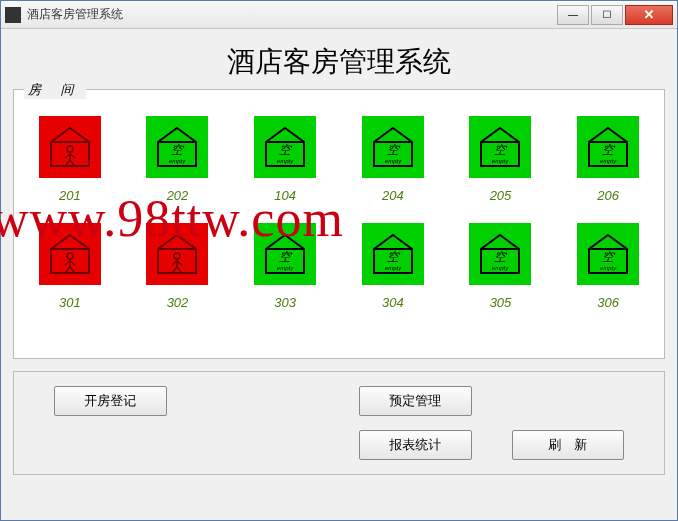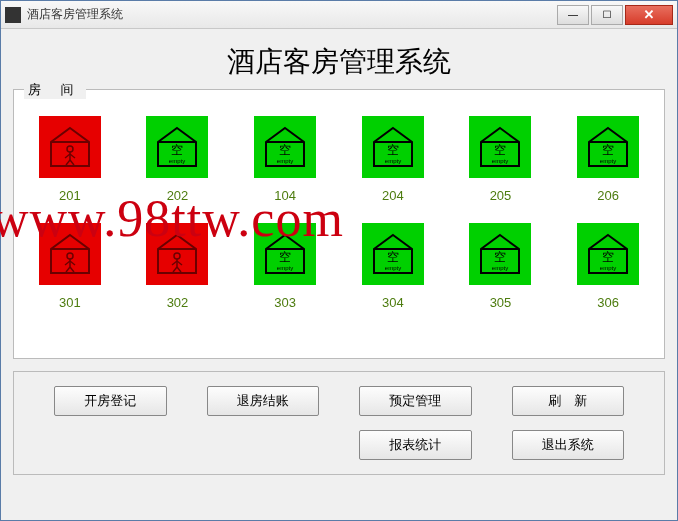--- a/index.html
+++ b/index.html
@@ -74,20 +74,21 @@
     font-weight: 400;
     margin: 6px 0 8px 0;
     font-family: "SimSun", serif;
   }
   .rooms-panel {
     border: 1px solid #bbb;
     background: #fff;
     padding: 8px 14px 22px 14px;
     min-height: 270px;
     position: relative;
+    font-style: italic;
   }
   .panel-label {
     position: absolute;
     top: -9px;
     left: 10px;
     background: #f0f0f0;
     padding: 0 4px;
     font-size: 13px;
     letter-spacing: 8px;
   }
@@ -317,20 +318,18 @@
             </div>
             <div class="room-num">306</div>
           </div>
         </div>
     </div>
 
     <div class="watermark">www.98ttw.com</div>
 
     <div class="button-panel">
       <button class="app-btn">开房登记</button>
-      <button class="app-btn">退房结账</button>
       <button class="app-btn btn-col3">预定管理</button>
+      <button class="app-btn btn-col3">报表统计</button>
       <button class="app-btn">刷　新</button>
-      <button class="app-btn btn-col3">报表统计</button>
-      <button class="app-btn btn-col4">退出系统</button>
     </div>
   </div>
 </div>
 
 </body></html>

